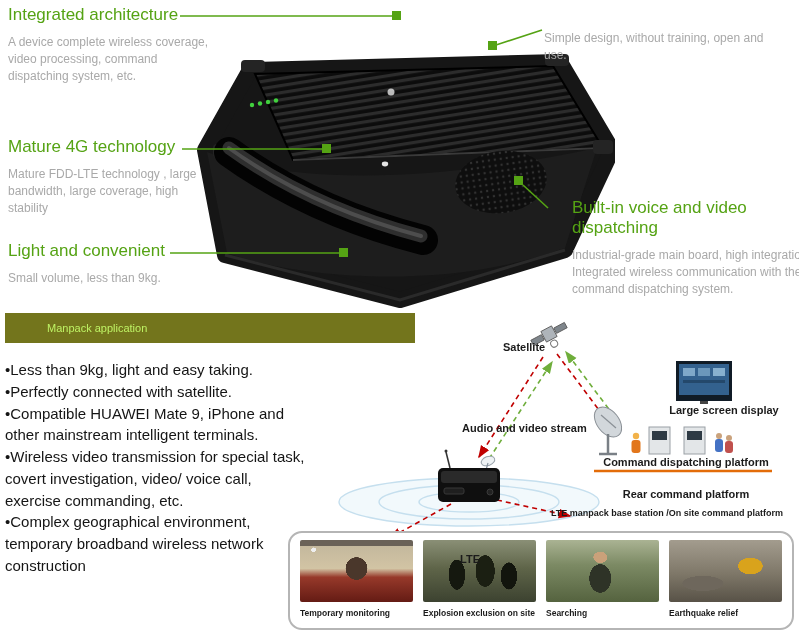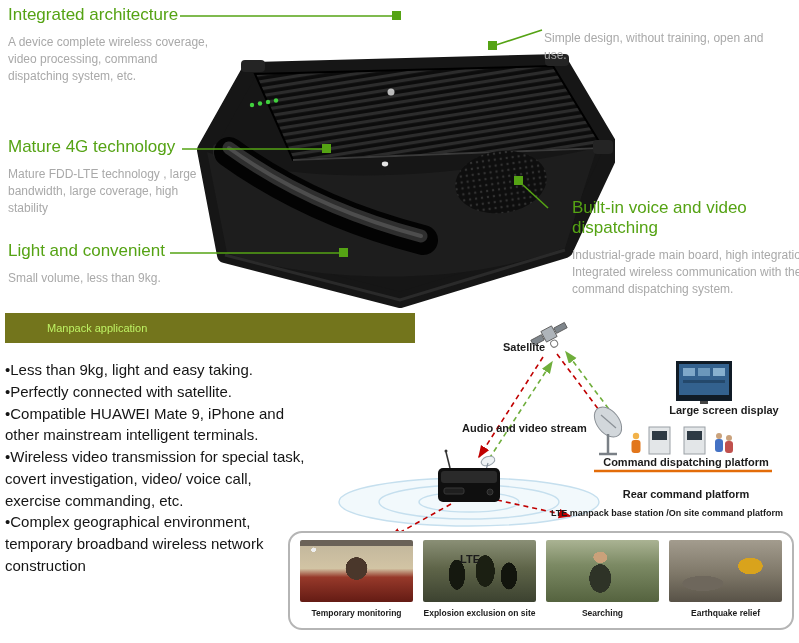--- a/index.html
+++ b/index.html
@@ -49,21 +49,21 @@
   .lbl-rear      { left:594px; top:488px; width:184px; text-align:center; }
   .lbl-lte       { left:450px; top:505px; width:40px;  text-align:center;margin-top:48px; }
   .lbl-manpack   { left:551px; top:508px; font-size:9px; white-space:nowrap; }
 
   
   .photo-strip {
     position:absolute; left:288px; top:531px; width:506px; height:99px; z-index:3;
     border:2px solid #b5b5b5; border-radius:14px; background:#fff;
     display:flex; gap:10px; padding:7px 10px 4px;
   }
-  .photo-cell { flex:1; display:flex; flex-direction:column; align-items:center; min-width:0; }
+  .photo-cell { flex:1; display:flex; flex-direction:column; min-width:0; }
   .photo { width:100%; height:62px; border-radius:2px; }
   .photo-caption { font-size:8.5px; font-weight:bold; color:#1b1b1b; margin-top:6px; white-space:nowrap; }
 
   .photo-1 { background-image:
       radial-gradient(circle 4px at 12% 16%, #eeeeee 0 60%, transparent 61%),
       linear-gradient(180deg, #6a6258 0%, #6a6258 9%, transparent 9%),
       radial-gradient(ellipse 16% 30% at 50% 46%, #4a372b 0%, #4a372b 60%, transparent 61%),
       linear-gradient(180deg, #c0b59b 0%, #d2c4a4 46%, #97392a 60%, #641b14 100%); }
   .photo-2 { background-image:
       radial-gradient(ellipse 12% 40% at 30% 56%, #15180f 0 60%, transparent 61%),

